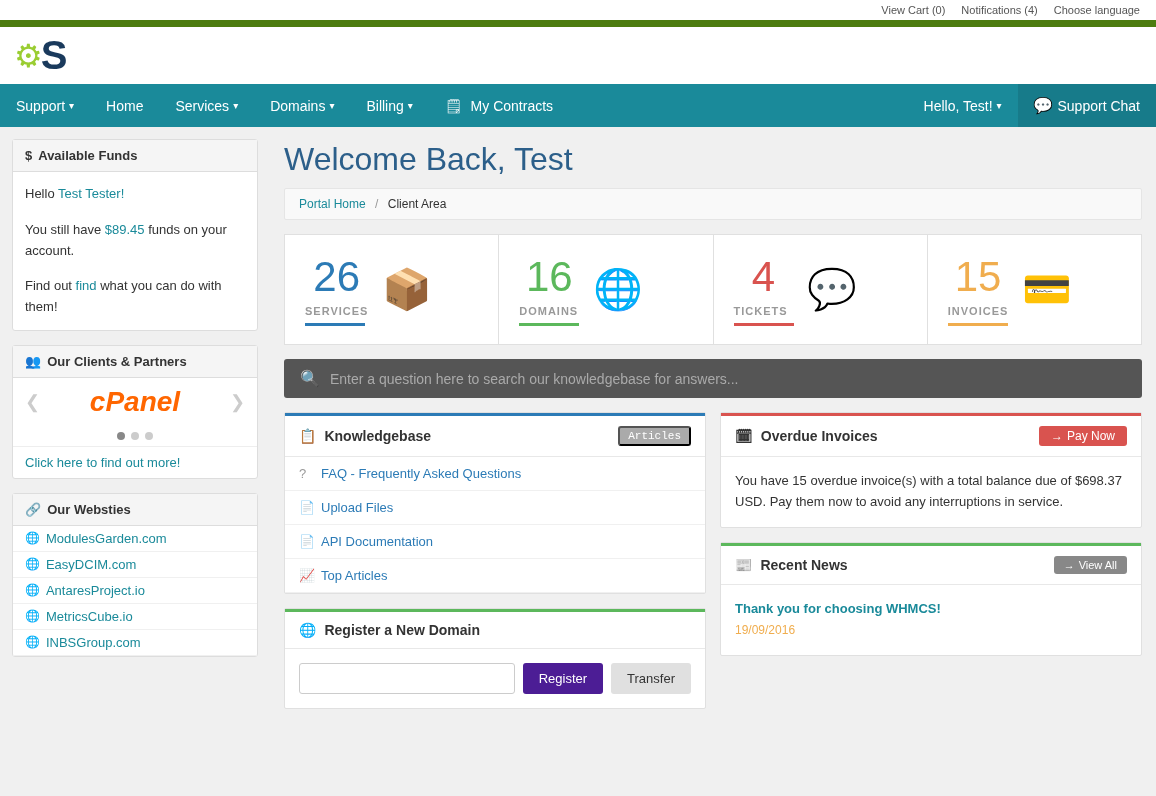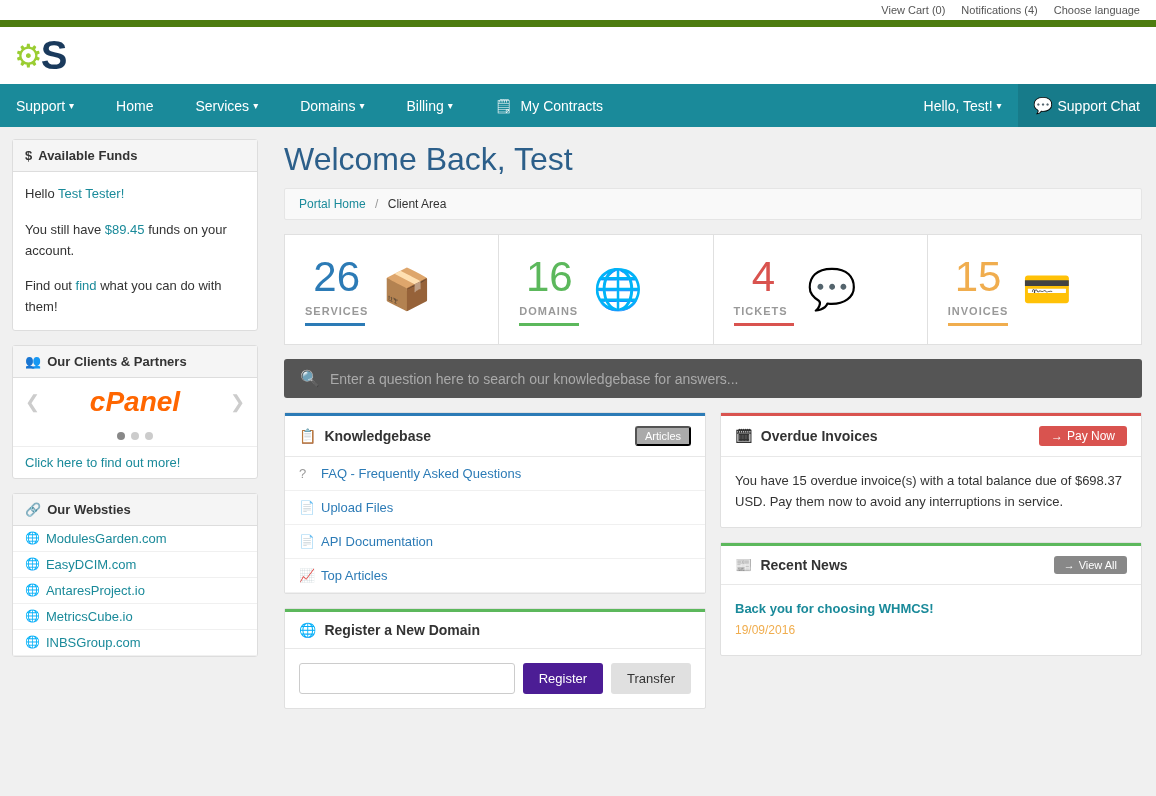--- a/index.html
+++ b/index.html
@@ -30,21 +30,21 @@
     .logo-text { font-size: 40px; font-weight: 900; color: #1a3a5c; letter-spacing: -2px; }
     .logo-gear { color: #9acd32; font-size: 32px; margin: 0 -2px; }
 
     
     .nav {
       background: #1a8a9a;
       display: flex;
       align-items: center;
       padding: 0;
     }
-    .nav-left { display: flex; align-items: center; flex: 1; gap: 10px; }
+    .nav-left { display: flex; align-items: center; flex: 1; }
     .nav-item {
       color: #fff;
       padding: 12px 16px;
       cursor: pointer;
       font-size: 14px;
       display: flex;
       align-items: center;
       gap: 4px;
       white-space: nowrap;
     }
@@ -217,21 +217,21 @@
     }
     .card-header-left { display: flex; align-items: center; gap: 8px; }
     .badge-btn {
       background: #6c757d;
       color: #fff;
       padding: 2px 8px;
       border-radius: 3px;
       font-size: 11px;
       cursor: pointer;
     }
-    .badge-gray { background: #aaa; }
+    .badge-gray { background: #aaa; font-family: Liberation Mono, monospace; }
     .card-row {
       padding: 9px 14px;
       border-bottom: 1px solid #f0f0f0;
       display: flex;
       align-items: center;
       gap: 8px;
       color: #555;
       cursor: pointer;
     }
     .card-row-icon { color: #999; width: 14px; }
@@ -558,21 +558,21 @@
             <div class="card-header-left">
               <span>📰</span>
               <span>Recent News</span>
             </div>
             <button class="btn-viewall">
               <span>→</span>
               <span>View All</span>
             </button>
           </div>
           <div class="card-body">
-            <div class="news-title">Back you for choosing WHMCS!</div>
+            <div class="news-title">Thank you for choosing WHMCS!</div>
             <div class="news-date">19/09/2016</div>
           </div>
         </div>
 
       </div>
     </div>
 
   </main>
 </div>
 

